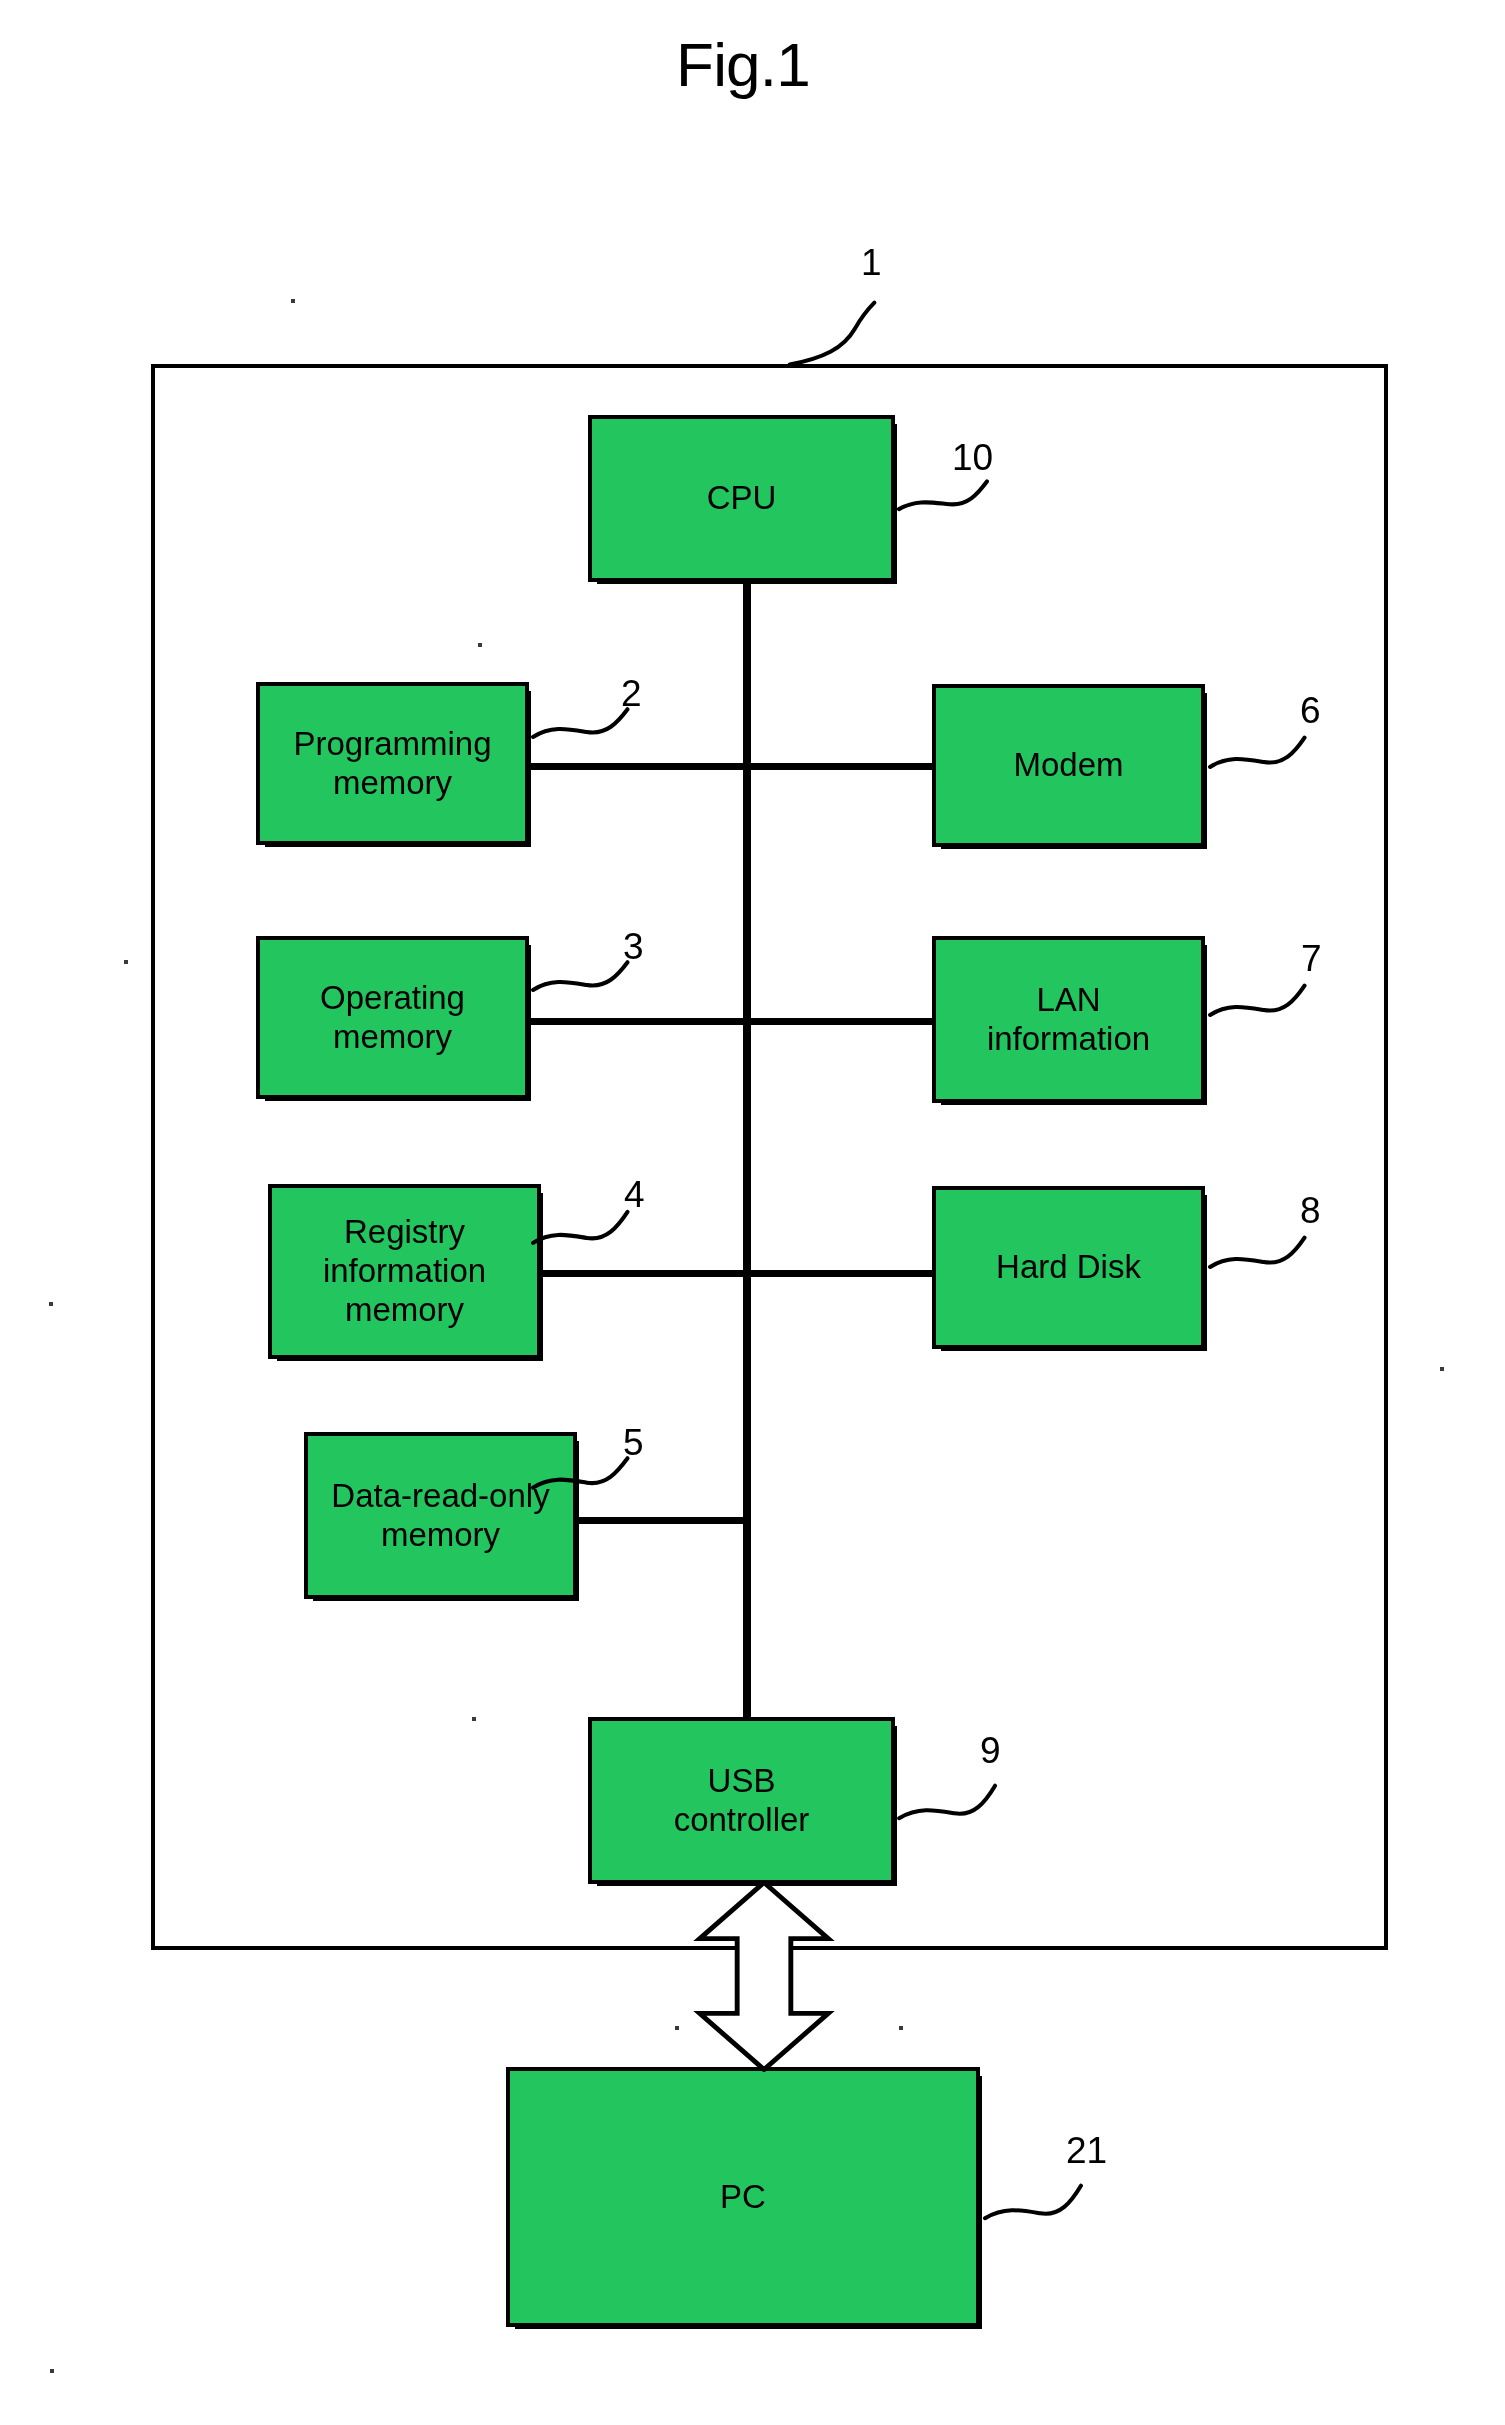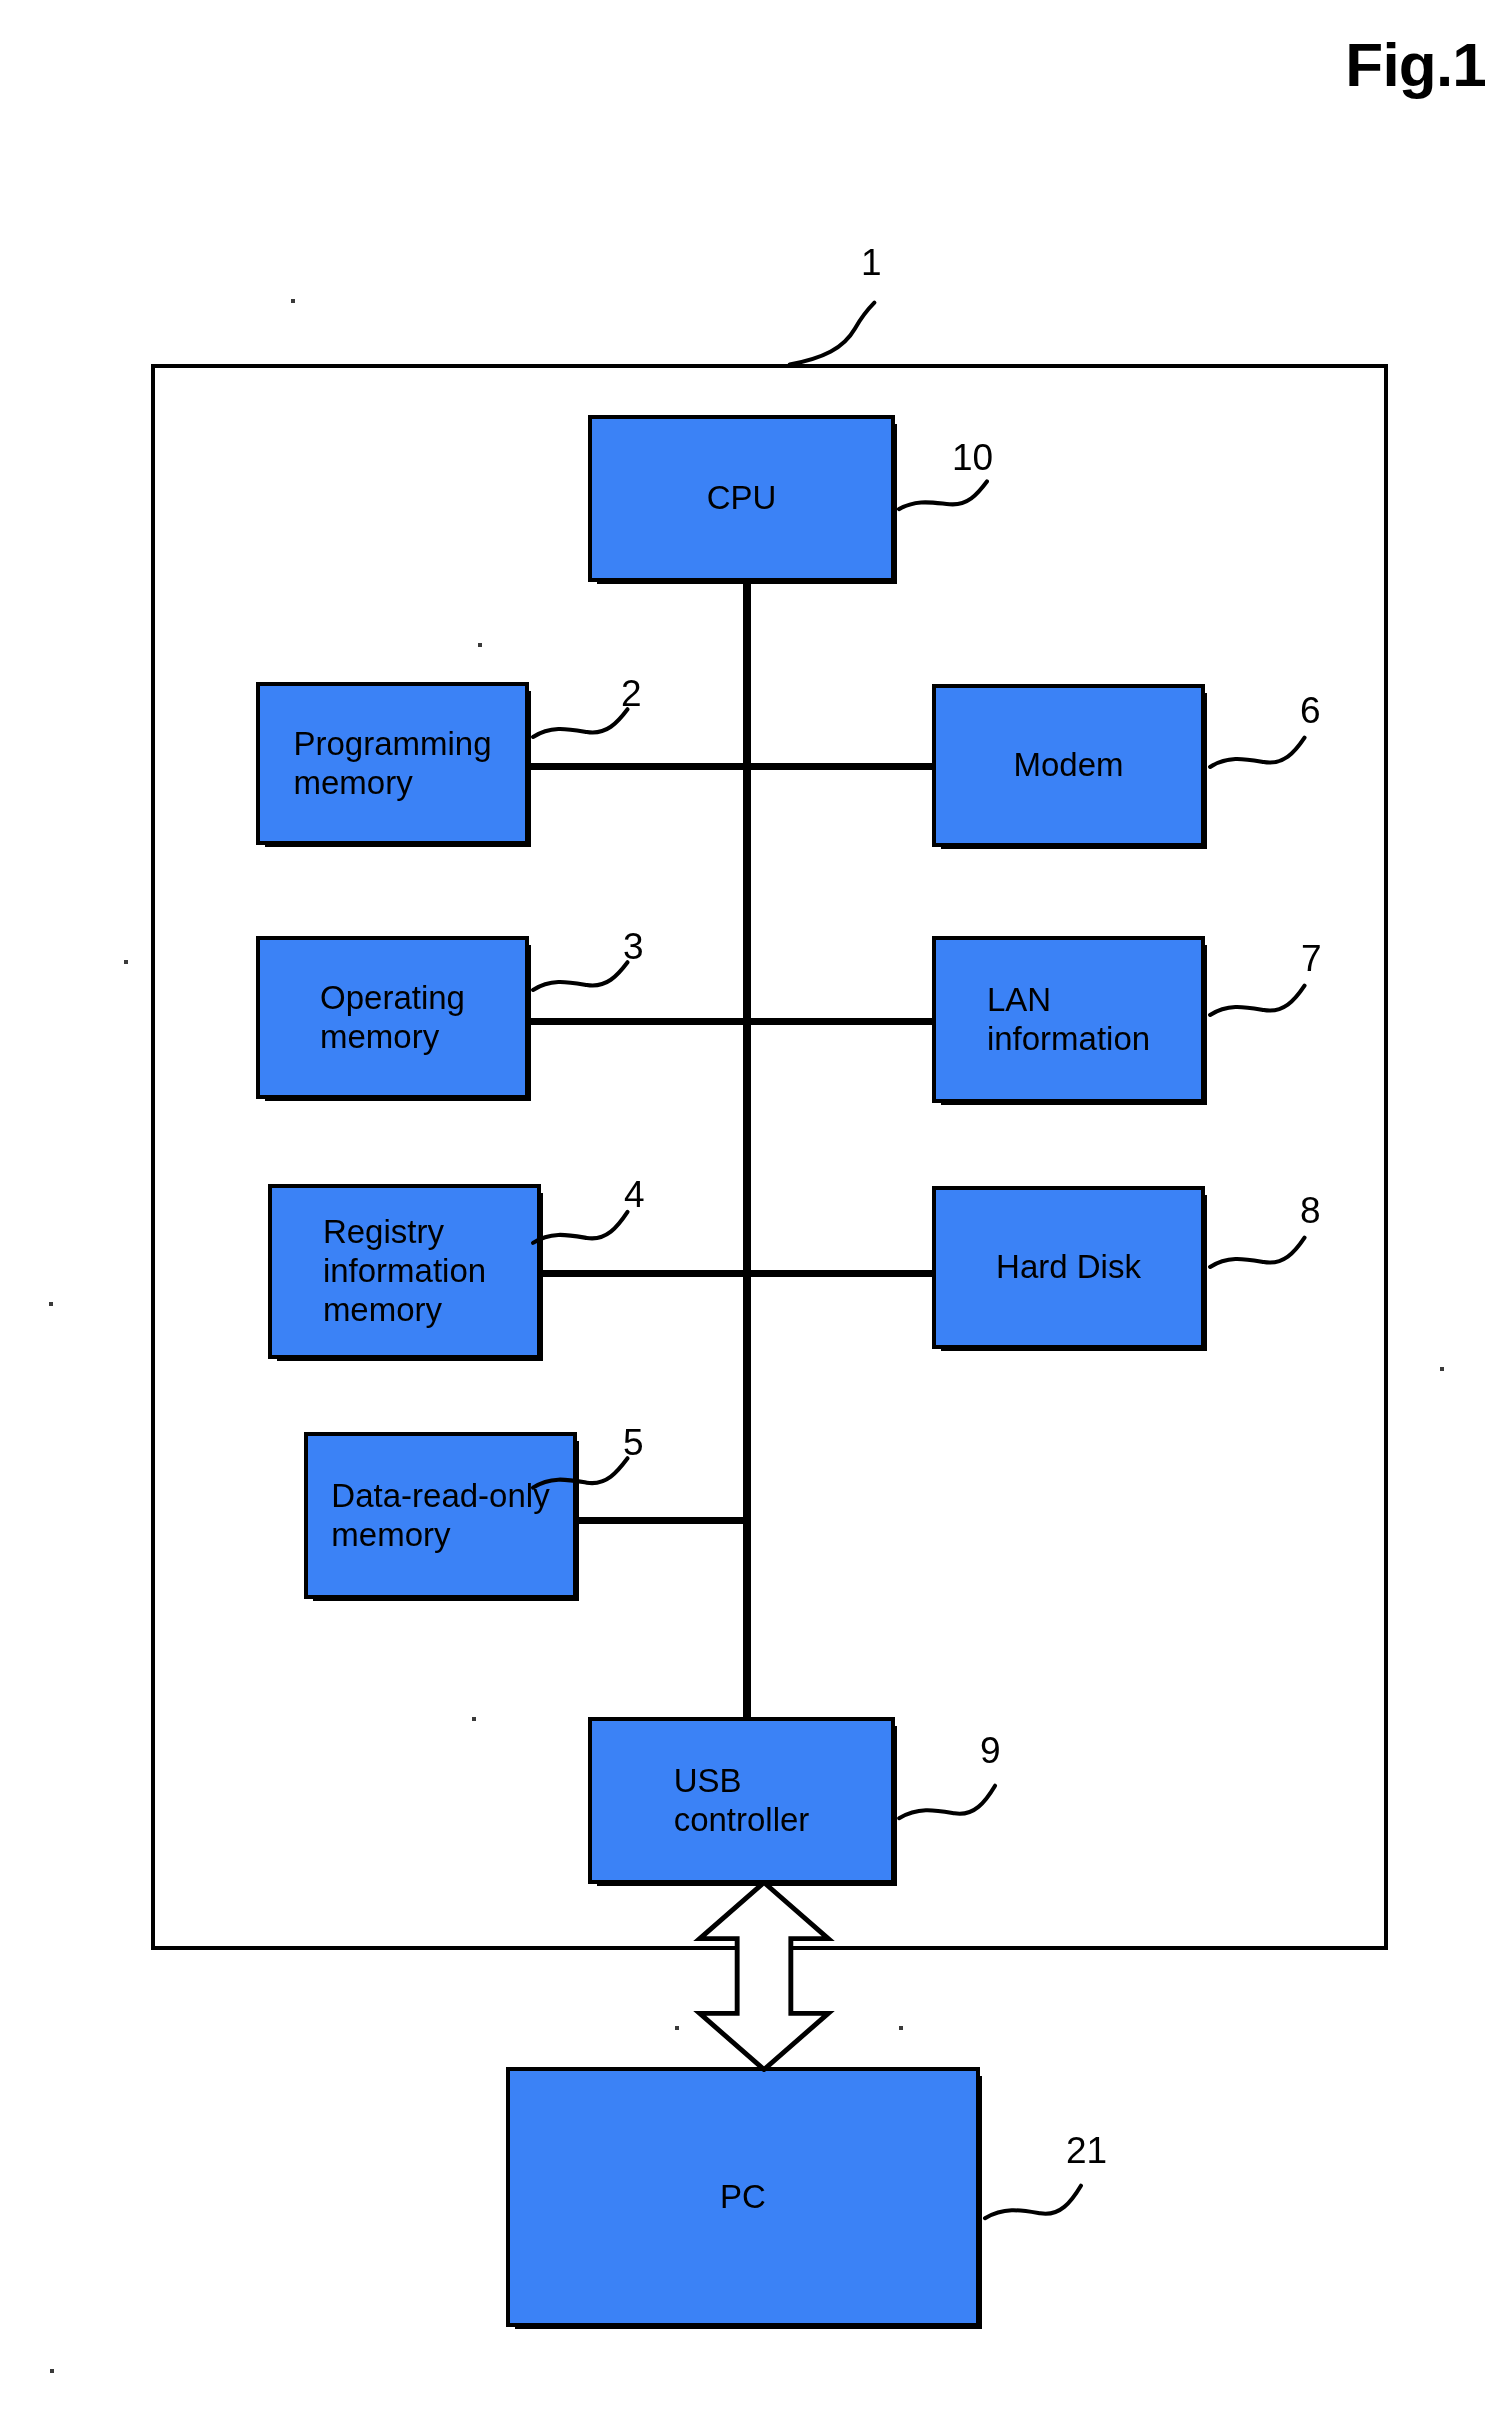--- a/index.html
+++ b/index.html
@@ -17,36 +17,36 @@
     width: 1505px;
     height: 2426px;
     background: #ffffff;
     overflow: hidden;
   }
   #figure-title {
     position: absolute;
     left: 0;
     top: 29px;
     width: 1486px;
-    text-align: right;
+    text-align: center;
     font-size: 62px;
-    font-weight: 700;
+    font-weight: 400;
     letter-spacing: -0.8px;
     color: #000000;
   }
   
   .node {
     position: absolute;
     box-sizing: border-box;
-    background: #3b82f6;
+    background: #22c55e;
     border: 4.1px solid #000000;
     display: flex;
     align-items: center;
     justify-content: center;
-    text-align: left;
+    text-align: center;
     z-index: 6;
   }
   
   .node::after {
     content: "";
     position: absolute;
     left: 4.9px;
     top: 4.9px;
     right: -5.7px;
     bottom: -5.7px;

